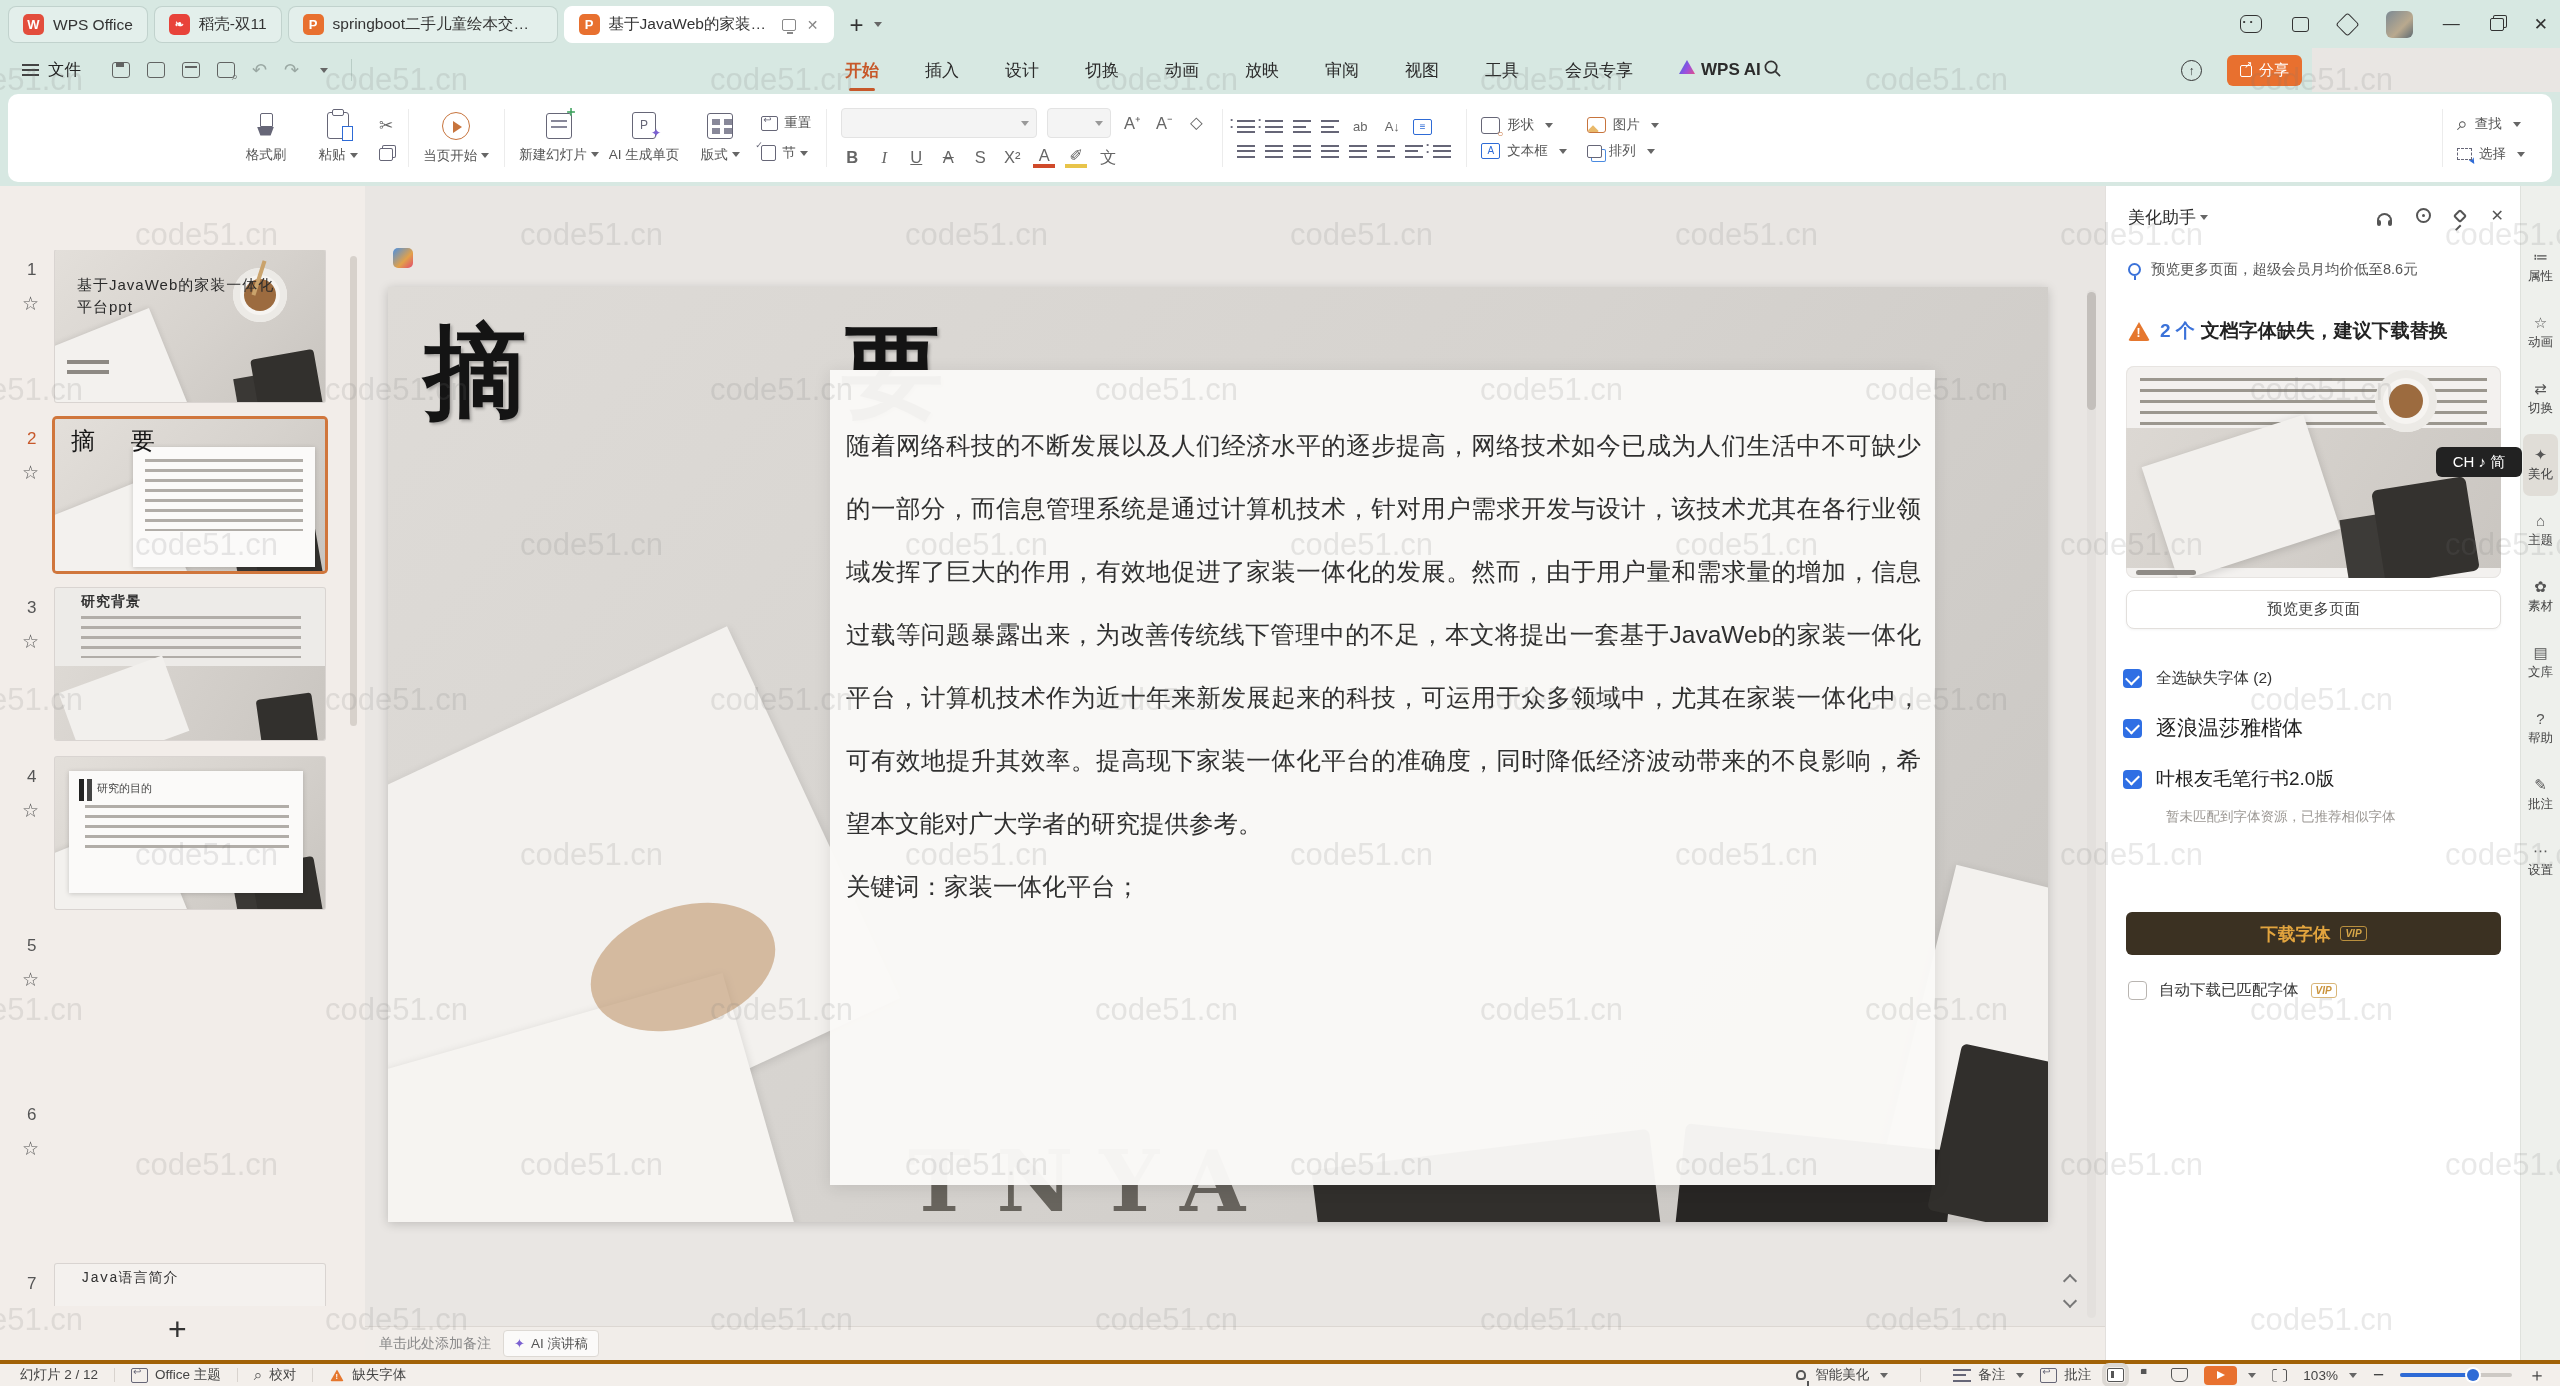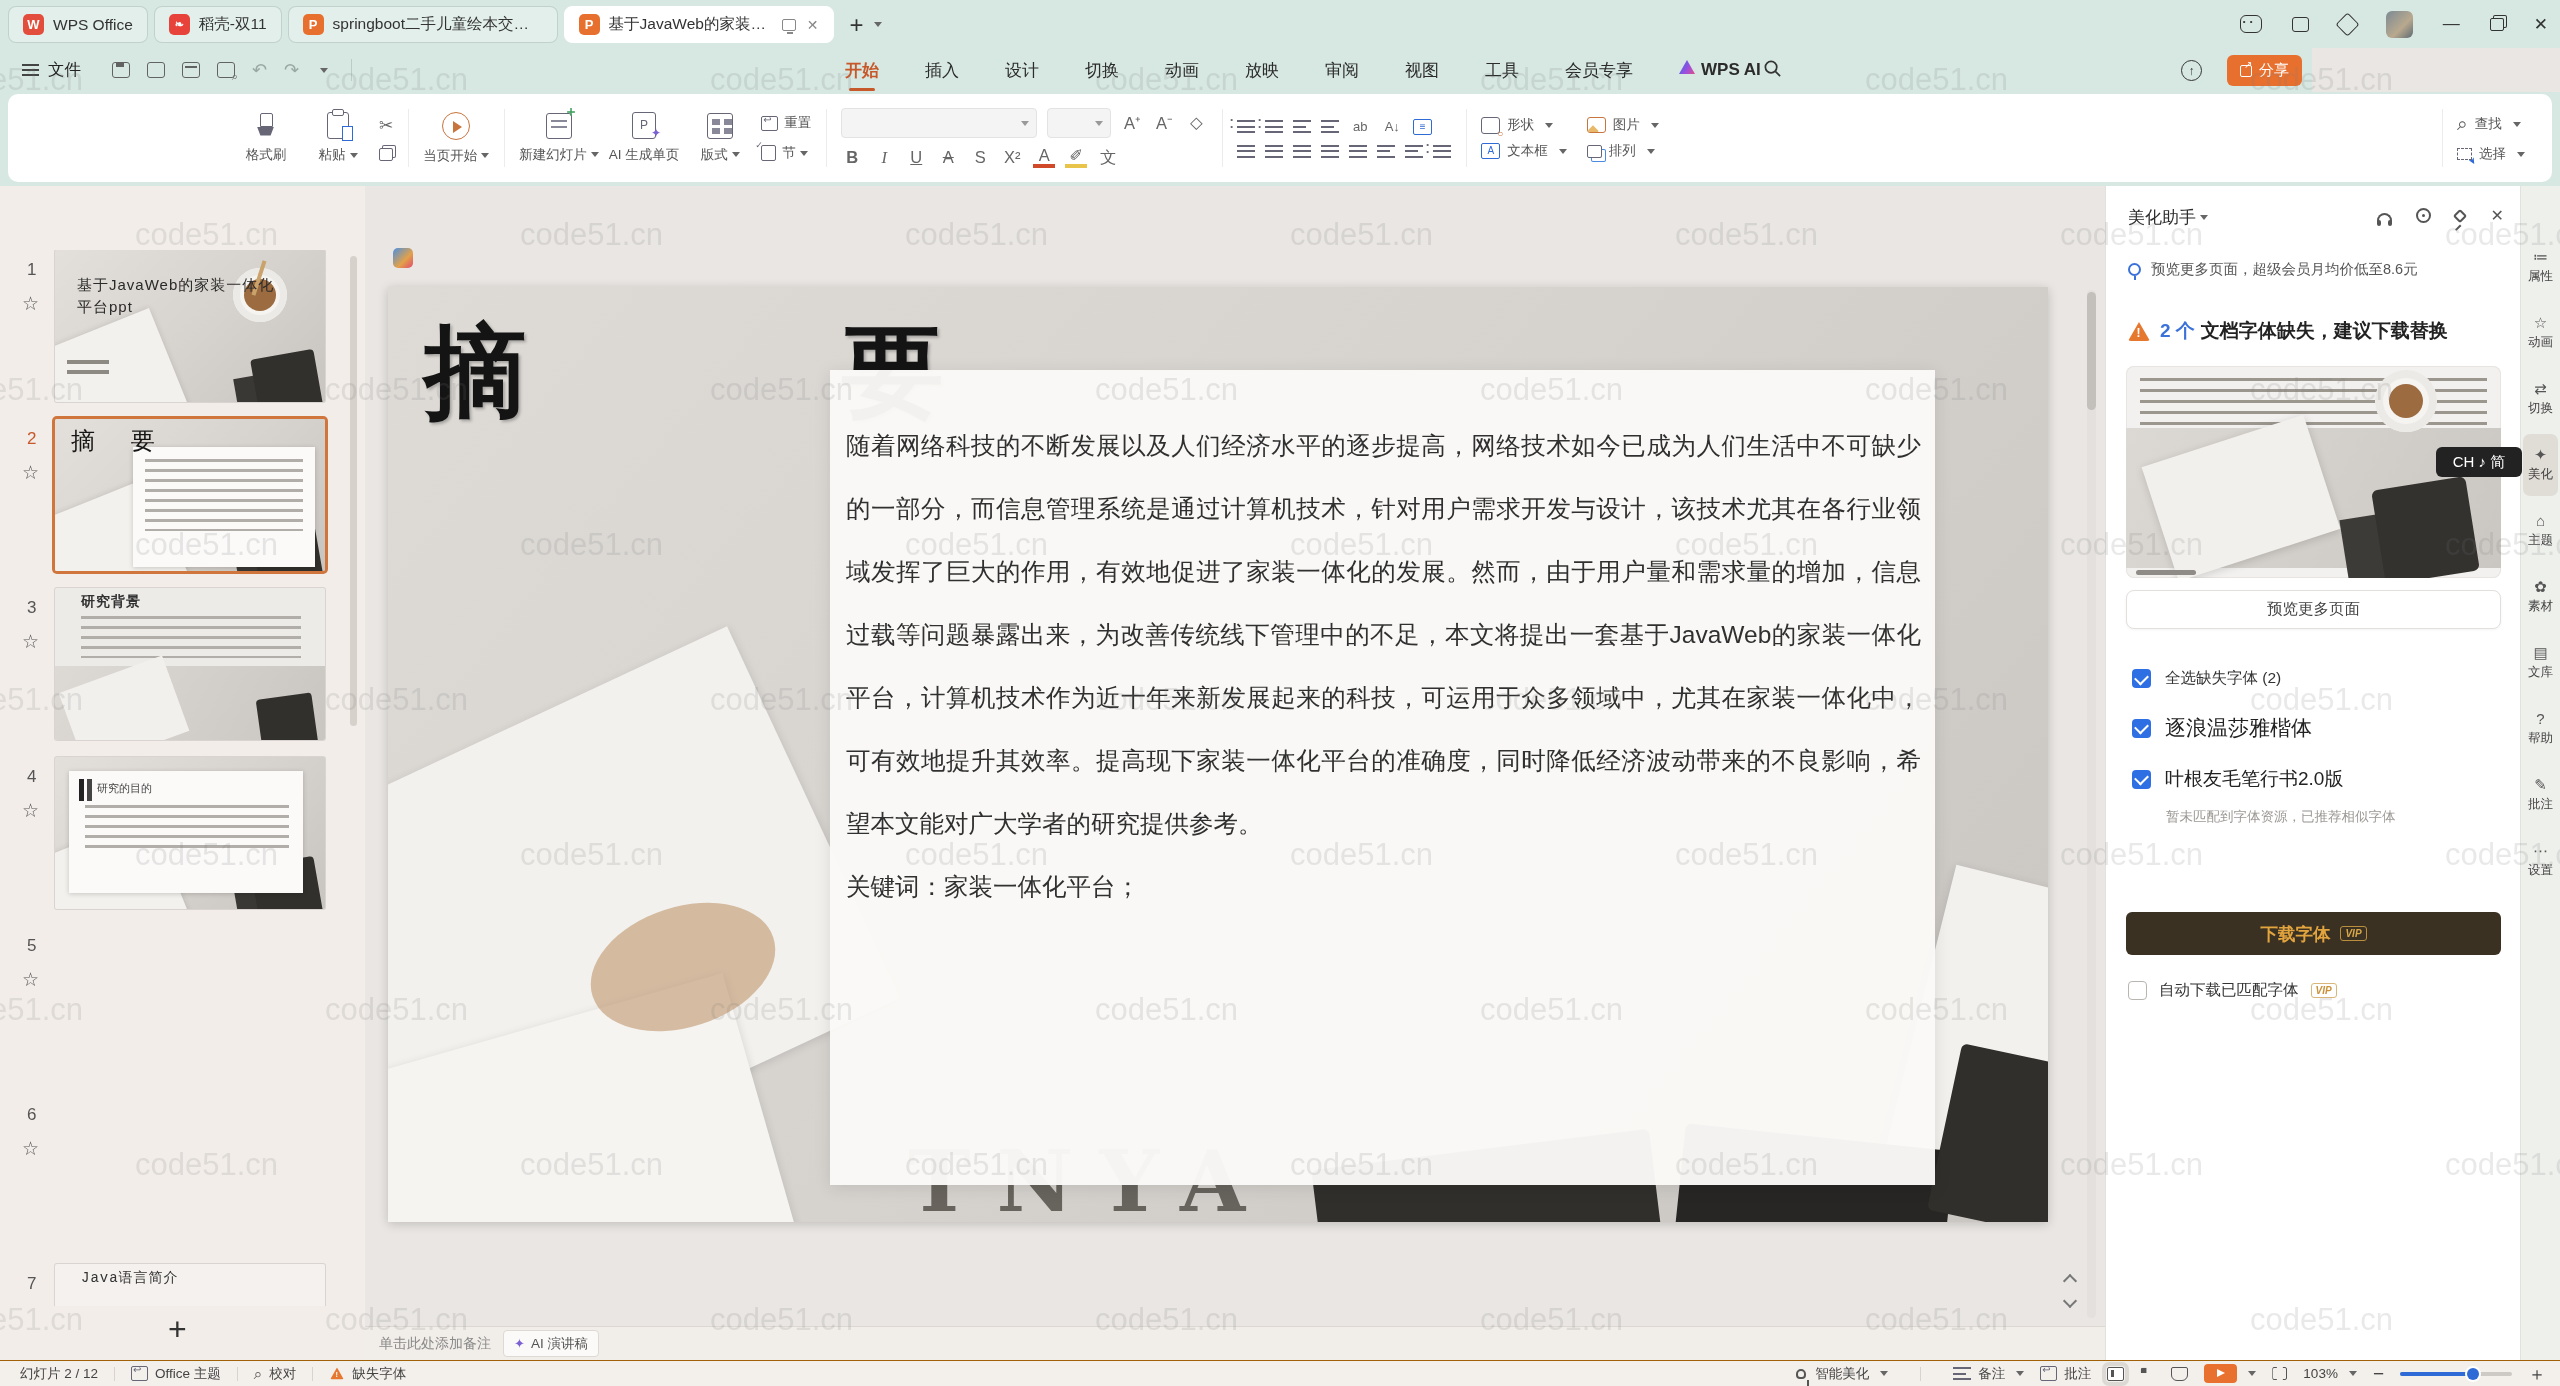--- a/index.html
+++ b/index.html
@@ -208,21 +208,21 @@
              box-shadow:inset 0 0 0 1px #e7e4e1;}
   .bp-lines{position:absolute;left:14px;top:12px;right:14px;height:52px;background:repeating-linear-gradient(to bottom,#9b978f 0 3px,transparent 3px 11px);}
   .bp-photo{position:absolute;left:0;right:0;bottom:10px;height:140px;background:linear-gradient(120deg,#dcd8d3,#cac6c1);}
   .bp-photo::before{content:"";position:absolute;left:30px;top:10px;width:170px;height:120px;background:#f2f0ed;transform:rotate(-18deg);box-shadow:0 2px 8px rgba(0,0,0,.15);}
   .bp-photo::after{content:"";position:absolute;right:28px;bottom:-10px;width:95px;height:95px;background:#34322f;transform:rotate(-9deg);border-radius:6px;box-shadow:-44px 16px 0 -8px #3d3b38;}
   .bp-cup{position:absolute;right:64px;top:4px;width:62px;height:62px;border-radius:50%;background:#f6f4f1;box-shadow:inset 0 0 0 8px #eceae6;z-index:1;}
   .bp-cup::before{content:"";position:absolute;left:14px;top:14px;width:34px;height:34px;border-radius:50%;background:#9c6b3f;}
   .bp-scroll{position:absolute;left:10px;bottom:3px;width:60px;height:5px;background:#8f8b86;border-radius:3px;}
   .b-more{position:absolute;left:20px;top:404px;width:375px;height:39px;background:#fff;border:1px solid #e2dfdc;border-radius:8px;
           display:flex;align-items:center;justify-content:center;font-size:15.5px;color:#444;box-shadow:0 1px 3px rgba(0,0,0,.05);}
-  .b-check{position:absolute;left:26px;display:flex;align-items:center;gap:14px;}
+  .b-check{position:absolute;left:17px;display:flex;align-items:center;gap:14px;}
   .cbx{width:19px;height:19px;border-radius:4px;background:#2f6fe4;position:relative;flex:0 0 auto;}
   .cbx::after{content:"";position:absolute;left:4.5px;top:2.5px;width:7px;height:10px;border:solid #fff;border-width:0 2.5px 2.5px 0;transform:rotate(45deg);}
   .cbx.empty{background:#fff;border:1.5px solid #b9b5b1;}
   .cbx.empty::after{display:none;}
   .ck-label{font-size:15.5px;color:#333;}
   .ck-label.fontname1{font-size:21px;color:#222;font-family:"DejaVu Serif",serif;}
   .ck-label.fontname2{font-size:19px;color:#222;}
   .b-hint{position:absolute;left:60px;top:622px;font-size:13.5px;color:#9b9793;}
   .b-select{position:absolute;left:60px;top:650px;width:332px;height:45px;border:1px solid #ddd9d5;border-radius:8px;background:#fff;
             display:flex;align-items:center;padding:0 16px;}
@@ -232,21 +232,21 @@
               display:flex;align-items:center;justify-content:center;gap:10px;color:#e2a43e;font-size:17.5px;font-weight:bold;}
   .vip-pill{font-size:10px;font-weight:bold;color:#d9a84a;border:1px solid #b98f3e;border-radius:3px;padding:1px 4px;font-style:italic;}
   .b-auto{position:absolute;left:22px;top:794px;display:flex;align-items:center;gap:12px;font-size:15.5px;color:#333;}
   
   .rail{position:absolute;left:2520px;top:186px;width:40px;height:1174px;background:#eef0ec;border-left:1px solid #dfe2dd;padding-top:46px;}
   .rail-item{height:62px;margin:4px 2px;border-radius:7px;display:flex;flex-direction:column;align-items:center;justify-content:center;
              gap:4px;font-size:12.5px;color:#444;}
   .rail-item .ric{font-size:15px;color:#555;line-height:15px;}
   .rail-item.active{background:#e0ddd7;}
   
-  .statusbar{position:absolute;left:0;top:1360px;width:2560px;height:26px;background:#f3efeb;border-top:1px solid #a16207;
+  .statusbar{position:absolute;left:0;top:1360px;width:2560px;height:26px;background:#f3efeb;border-top:4px solid #a16207;
              display:flex;align-items:center;font-size:13.5px;color:#444;padding:0 14px 0 20px;}
   .st-item{display:flex;align-items:center;gap:7px;white-space:nowrap;}
   .st-div{width:1px;height:14px;background:#d8d3ce;margin:0 16px;}
   .st-right{margin-left:auto;display:flex;align-items:center;gap:16px;}
   .warn-tri.small{transform:scale(.62);margin:0 -3px;}
   .viewic{width:17px;height:14px;border:1.6px solid #555;border-radius:2px;}
   .viewic.active-view{outline:4px solid #dcd8d3;outline-offset:1px;background:#fff;}
   .viewic.split::after{content:"";display:block;margin:2px 0 0 3px;width:3px;height:7px;background:#555;}
   .viewic.grid{border:none;width:15px;height:14px;background:#555;clip-path:polygon(0 0,42% 0,42% 42%,0 42%);
                box-shadow:9px 0 0 #555,0 9px 0 #555,9px 9px 0 #555;transform:scale(.9);}

